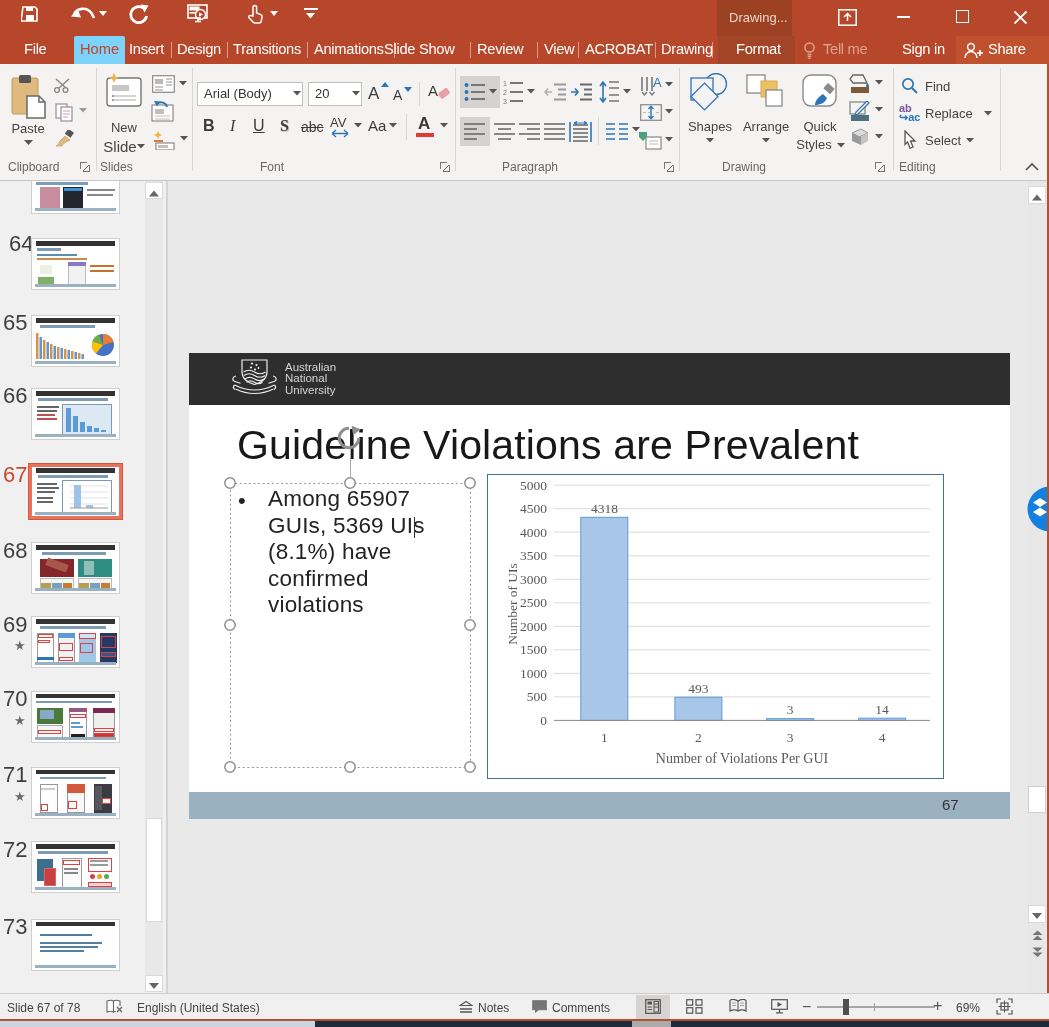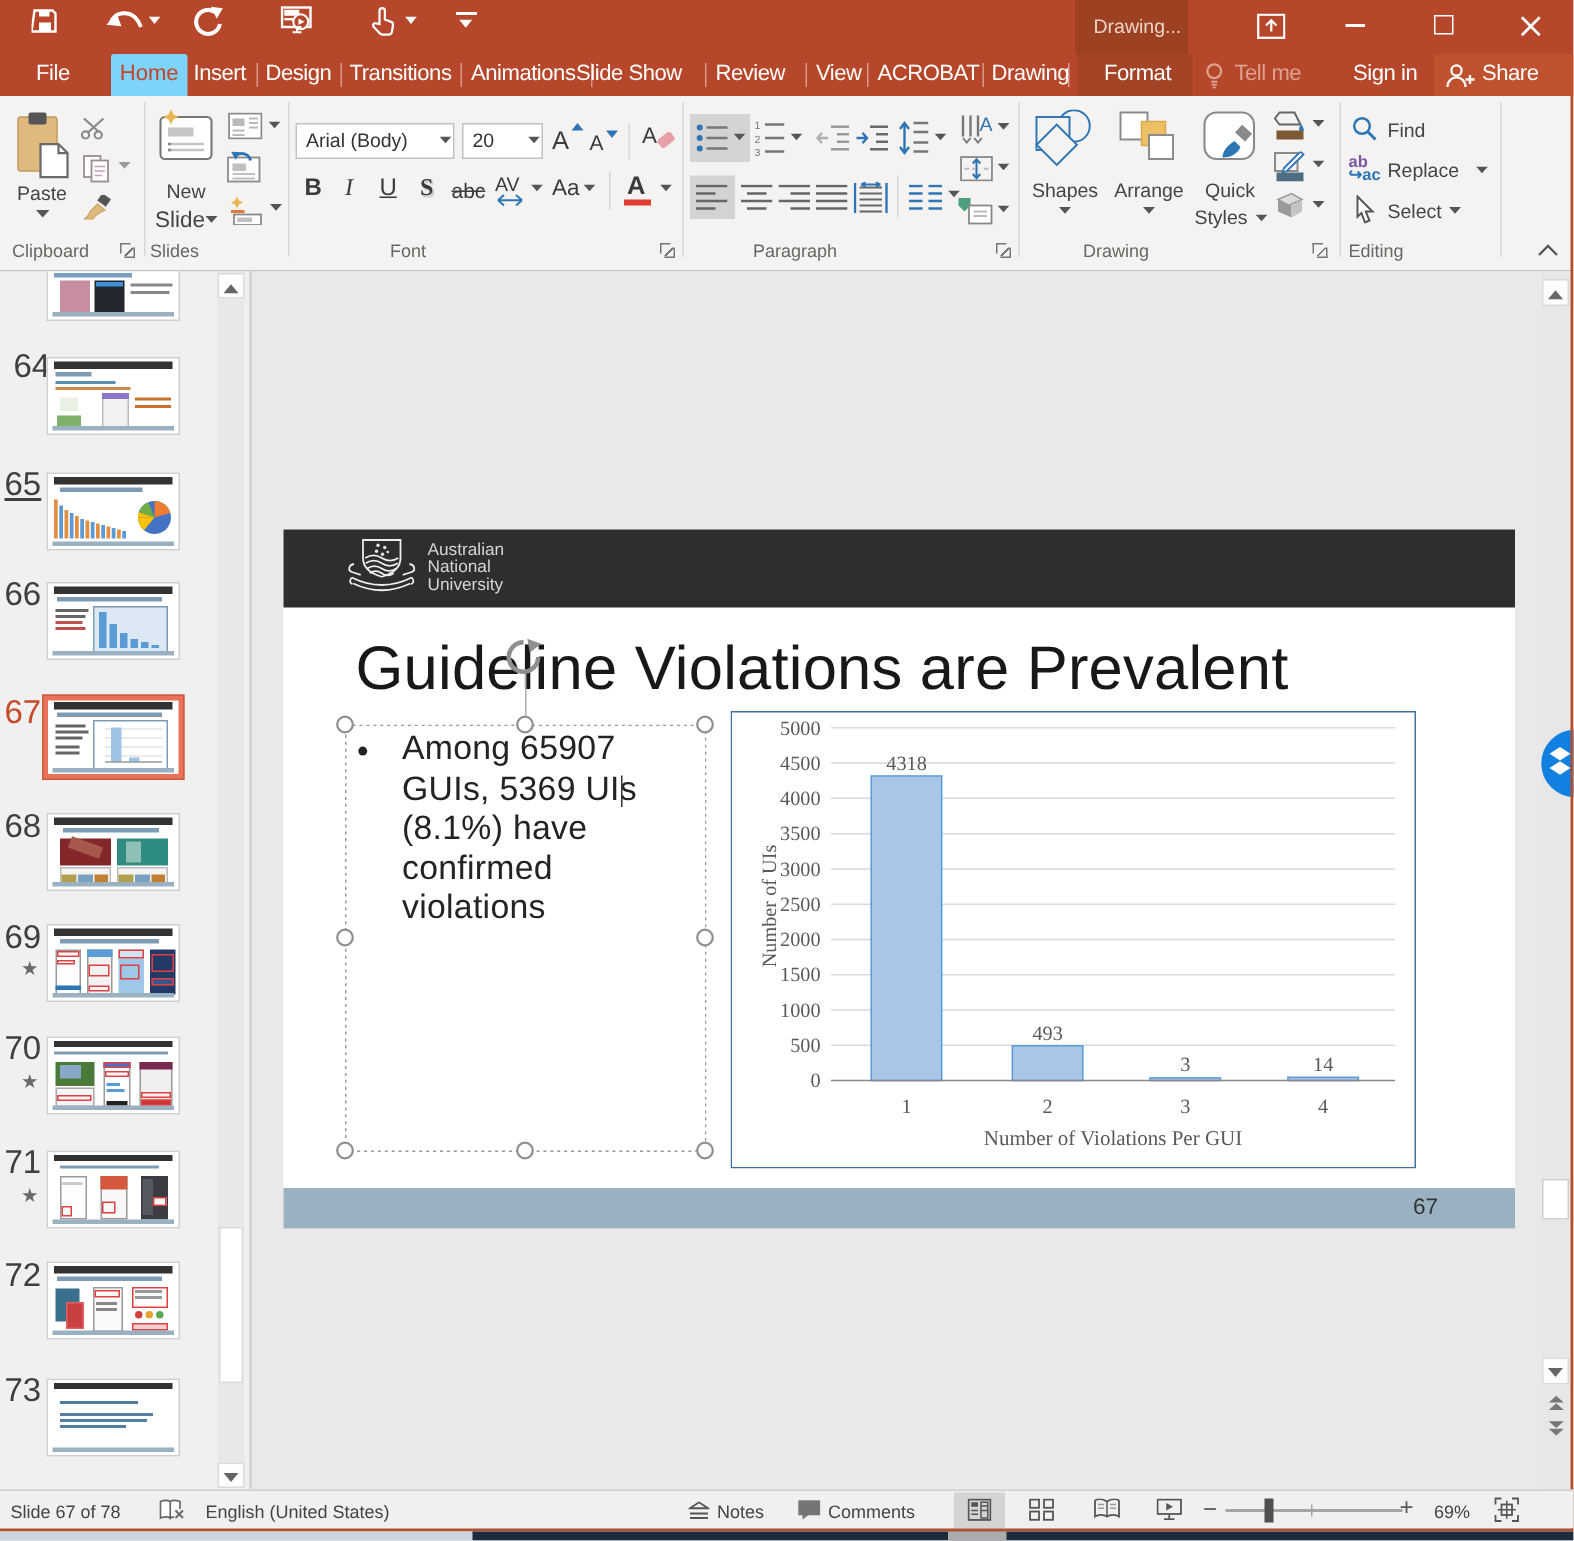--- a/index.html
+++ b/index.html
@@ -429,21 +429,21 @@
     <div class="abs" style="left:5px;top:15px;width:40px;height:2px;background:#5a8fb0"></div>
     <div class="abs" style="left:5px;top:19px;width:50px;height:2px;background:#c98a4b"></div>
     <div class="abs" style="left:36px;top:23px;width:18px;height:24px;background:#f2f2f4;border:.5px solid #bbb"></div>
     <div class="abs" style="left:36px;top:23px;width:18px;height:4px;background:#8d76c5"></div>
     <div class="abs" style="left:8px;top:26px;width:12px;height:9px;background:#e9f1e4"></div>
     <div class="abs" style="left:58px;top:26px;width:24px;height:2px;background:#c9702e"></div>
     <div class="abs" style="left:58px;top:31px;width:24px;height:2px;background:#c9702e"></div>
     <div class="abs" style="left:6px;top:38px;width:16px;height:7px;background:#7fb069"></div>
     <div class="tfoot"></div>
   </div>
-  <div class="tnum" style="left:3px;top:310px;text-decoration:underline;">65</div>
+  <div class="tnum" style="left:3px;top:310px;">65</div>
   <div class="thumb" style="top:315px;height:52px;">
     <div class="thead"></div>
     <div class="abs" style="left:8px;top:9px;width:55px;height:2.5px;background:#7d9cb4"></div>
     <svg class="abs" style="left:3px;top:15px" width="52" height="32" viewBox="0 0 52 32">
       <g>
       <rect x="1" y="2" width="2.5" height="26" fill="#e2903f"></rect>
           <rect x="4.5" y="6" width="2.5" height="22" fill="#5b9bd5"></rect>
       <rect x="8" y="9" width="2.5" height="19" fill="#e2903f"></rect>
           <rect x="11.5" y="11" width="2.5" height="17" fill="#5b9bd5"></rect>
       <rect x="15" y="13" width="2.5" height="15" fill="#e2903f"></rect>

